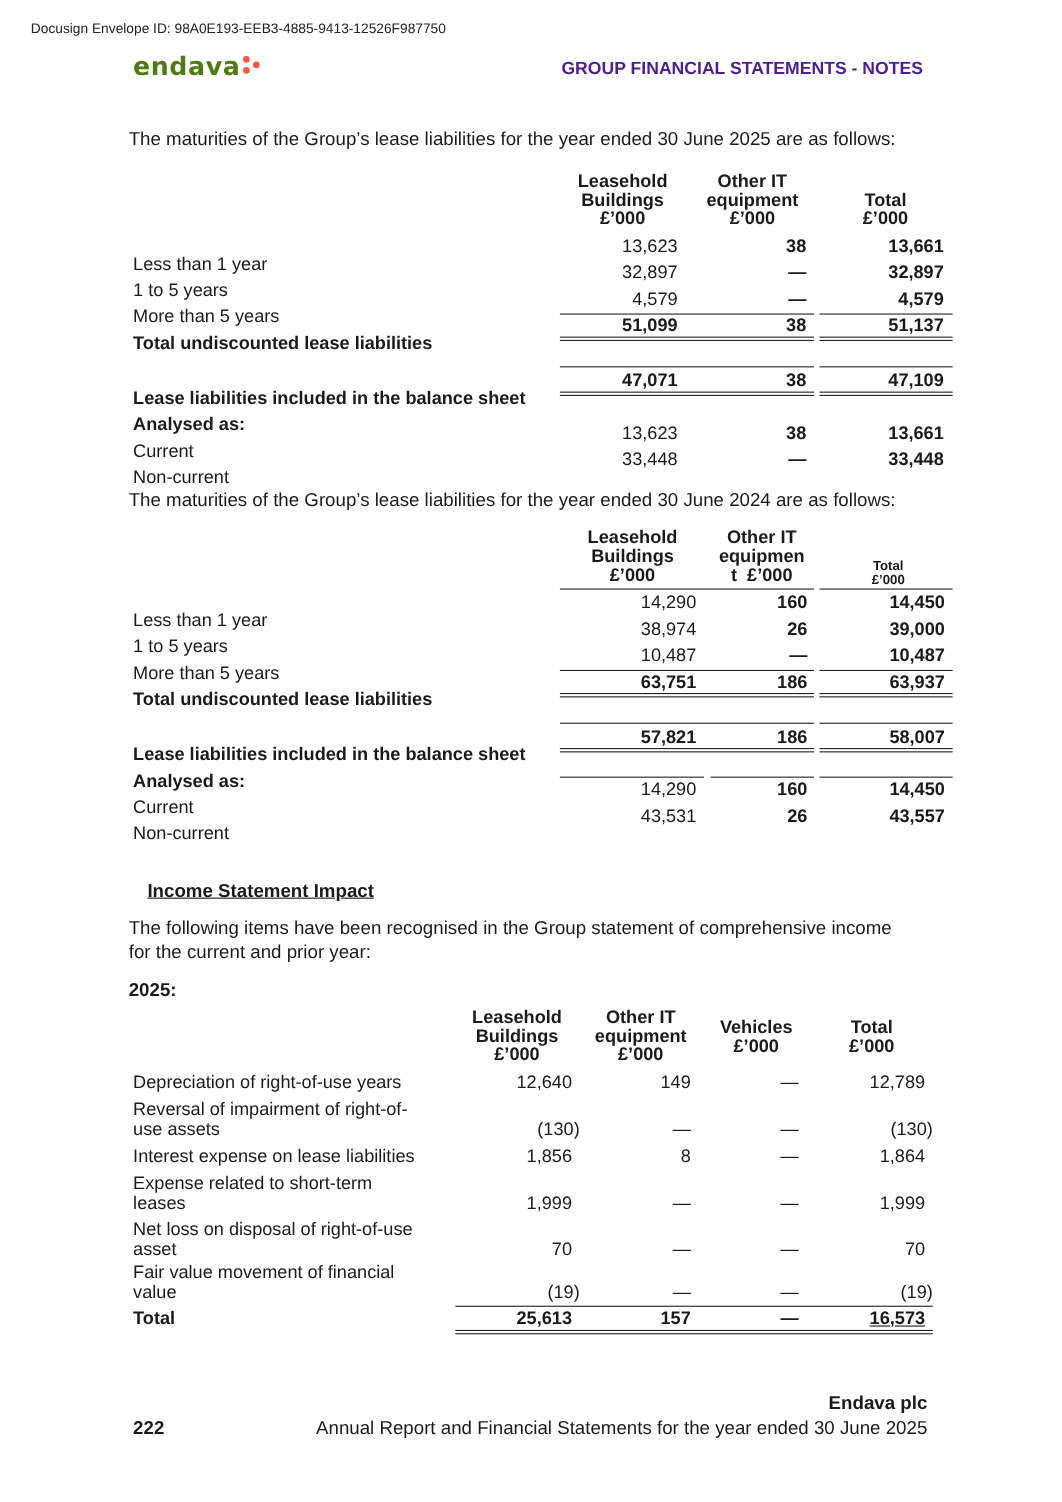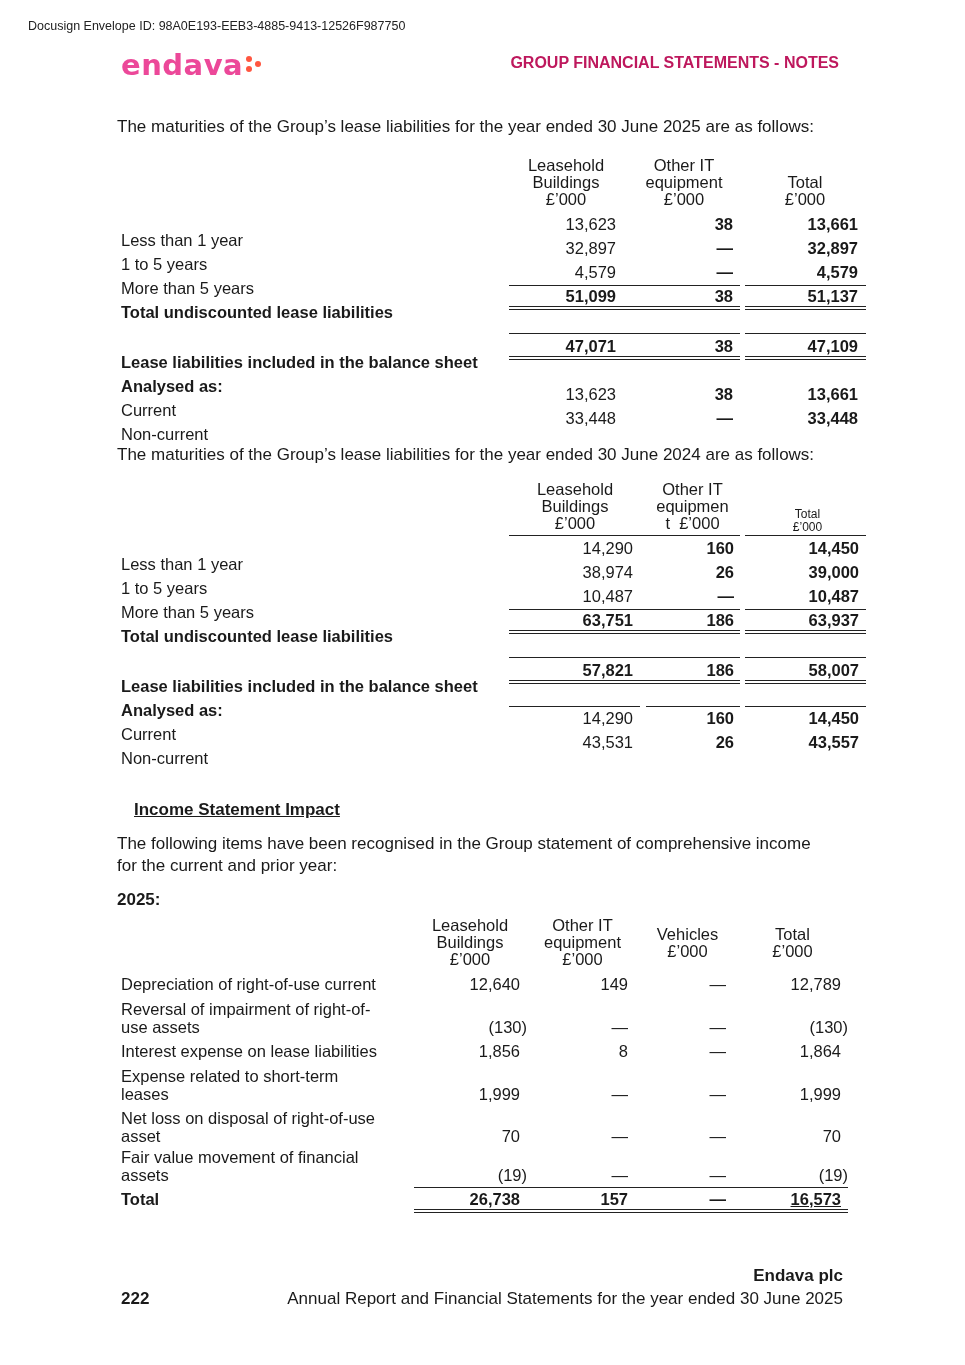--- a/index.html
+++ b/index.html
@@ -1,28 +1,28 @@
 <!DOCTYPE html>
 <html><head>
   <meta charset="utf-8">
   <style>
     * { box-sizing: border-box; margin: 0; padding: 0; }
     html, body { width: 965px; height: 1365px; background: #ffffff; }
     body { position: relative; font-family: "Liberation Sans", sans-serif; color: #1a1a1a; overflow: hidden; }
     .abs { position: absolute; }
     .envelope { left: 28px; top: 19px; font-size: 12.5px; color: #222; }
-    .logo { left: 121px; top: 48px; font-size: 29px; font-weight: bold; color: #ec4899; letter-spacing: 0.5px; font-family: "DejaVu Sans", sans-serif; }
+    .logo { left: 121px; top: 48px; font-size: 23px; font-weight: bold; color: #4d7c0f; letter-spacing: 0.5px; font-family: "DejaVu Sans", sans-serif; }
     .logo-mark { display: inline-block; position: relative; width: 16px; height: 16px; margin-left: 3px; vertical-align: middle; top: -3px; }
     .logo-mark span { position: absolute; width: 6px; height: 6px; border-radius: 50%; background: #ff5640; }
-    .header-title { right: 126px; top: 54px; font-size: 16px; font-weight: bold; color: #be185d; }
+    .header-title { right: 126px; top: 54px; font-size: 16px; font-weight: bold; color: #4c1d95; }
     .para { font-size: 17px; color: #1a1a1a; line-height: 20px; }
     .b { font-weight: bold; }
     .num { position: absolute; text-align: right; font-size: 16.5px; }
     .lbl { position: absolute; font-size: 16.5px; left: 121px; margin-top: 16px; }
-    .hdr { position: absolute; text-align: center; font-weight: normal; font-size: 16.5px; line-height: 17px; }
+    .hdr { position: absolute; text-align: center; font-weight: bold; font-size: 16.5px; line-height: 17px; }
     .line { position: absolute; height: 0; border-top: 1.5px solid #222; }
     .dline { position: absolute; height: 4px; border-top: 1.5px solid #222; border-bottom: 1.5px solid #222; }
     .small { font-size: 12px; line-height: 13px; }
     .underline { text-decoration: underline; }
     .wrap { position: absolute; font-size: 16.5px; left: 121px; line-height: 18px; width: 290px; }
   </style>
 </head>
 <body>
 
 <div class="abs envelope">Docusign Envelope ID: 98A0E193-EEB3-4885-9413-12526F987750</div>
@@ -182,21 +182,21 @@
   <div class="hdr" style="left:640px; top:926px; width:95px;">
     <div>Vehicles</div>
     <div>£’000</div>
   </div>
   <div class="hdr" style="left:745px; top:926px; width:95px;">
     <div>Total</div>
     <div>£’000</div>
   </div>
 
   <div class="wrap" style="top:975px;">
-      <div>Depreciation of right-of-use current</div>
+      <div>Depreciation of right-of-use years</div>
     </div>
   <div class="num" style="left:415px; width:105px; top:975px;">12,640</div>
   <div class="num" style="left:530px; width:98px; top:975px;">149</div>
   <div class="num" style="left:640px; width:86px; top:975px;">—</div>
   <div class="num" style="left:745px; width:96px; top:975px;">12,789</div>
 
   <div class="wrap" style="top:1000px;">
     <div>Reversal of impairment of right-of-</div>
     <div>use assets</div>
   </div>
@@ -226,33 +226,33 @@
     <div>Net loss on disposal of right-of-use</div>
     <div>asset</div>
   </div>
   <div class="num" style="left:415px; width:105px; top:1127px;">70</div>
   <div class="num" style="left:530px; width:98px; top:1127px;">—</div>
   <div class="num" style="left:640px; width:86px; top:1127px;">—</div>
   <div class="num" style="left:745px; width:96px; top:1127px;">70</div>
 
   <div class="wrap" style="top:1148px;">
     <div>Fair value movement of financial</div>
-    <div>assets</div>
+    <div>value</div>
   </div>
   <div class="num" style="left:415px; width:112px; top:1166px;">(19)</div>
   <div class="num" style="left:530px; width:98px; top:1166px;">—</div>
   <div class="num" style="left:640px; width:86px; top:1166px;">—</div>
   <div class="num" style="left:745px; width:103px; top:1166px;">(19)</div>
 
   <div class="line" style="left:414px; width:434px; top:1187px;"></div>
 
   <div class="wrap b" style="top:1190px;">
       <div>Total</div>
     </div>
-  <div class="num b" style="left:415px; width:105px; top:1190px;">26,738</div>
+  <div class="num b" style="left:415px; width:105px; top:1190px;">25,613</div>
   <div class="num b" style="left:530px; width:98px; top:1190px;">157</div>
   <div class="num b" style="left:640px; width:86px; top:1190px;">—</div>
   <div class="num b" style="left:745px; width:96px; top:1190px;text-decoration:underline;">16,573</div>
 
   <div class="dline" style="left:414px; width:434px; top:1209px;"></div>
 </div>
 
 <div class="abs para b" style="right:122px; top:1266px;">Endava plc</div>
 <div class="abs para b" style="left:121px; top:1289px;">222</div>
 <div class="abs para" style="right:122px; top:1289px;text-align:center;">Annual Report and Financial Statements for the year ended 30 June 2025</div>

